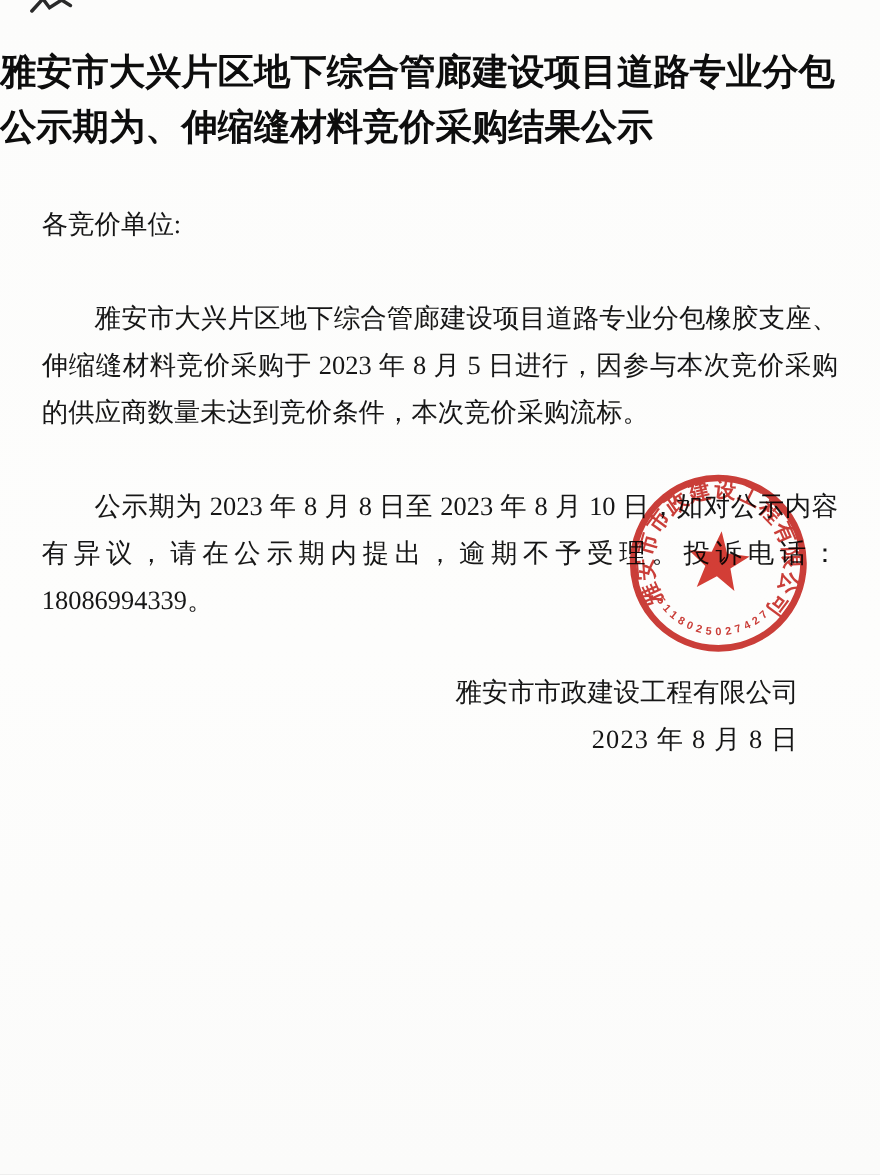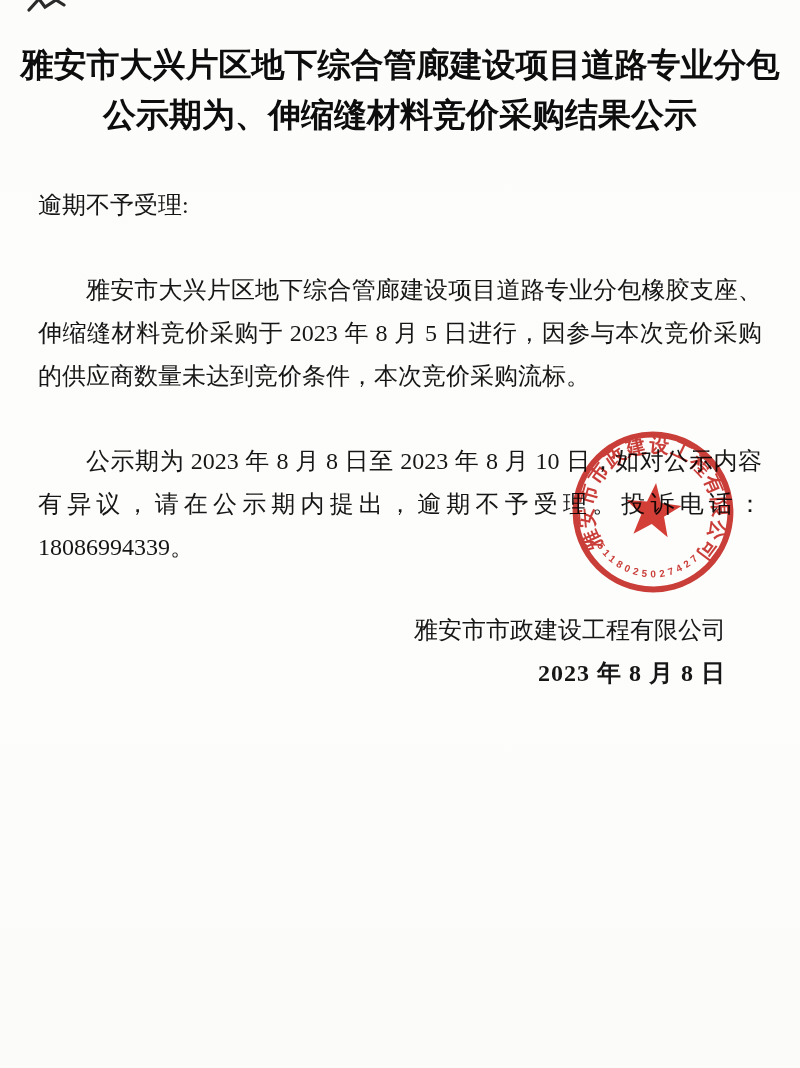--- a/index.html
+++ b/index.html
@@ -15,21 +15,20 @@
     overflow: hidden;
   }
   .corner-mark {
     position: absolute;
     top: -3px;
     left: 26px;
     z-index: 1;
   }
   .doc-title {
     padding-top: 40px;
-    text-align: center;
     font-family: "Liberation Sans", "DejaVu Sans", sans-serif;
     font-weight: 700;
     font-size: 33px;
     line-height: 50px;
     color: #0d0d0d;
   }
   .doc-body {
     margin: 44px 38px 0 38px;
     font-size: 24px;
     line-height: 43px;
@@ -38,21 +37,21 @@
   .para { text-indent: 2em; margin-top: 42px; }
   .signature {
     position: relative;
     margin-top: 40px;
     padding-right: 36px;
     text-align: right;
     font-size: 24px;
     line-height: 43px;
     z-index: 2;
   }
-  .signature .sig-date { letter-spacing: 1px; font-weight: bold; }
+  .signature .sig-date { letter-spacing: 1px; }
   .stamp {
     position: absolute;
     left: 563px;
     top: 426px;
     width: 180px;
     height: 172px;
     z-index: 3;
     mix-blend-mode: multiply;
     opacity: 0.88;
   }
@@ -69,21 +68,21 @@
   <svg class="corner-mark" width="42" height="16" viewBox="0 0 42 16" aria-hidden="true">
     <path d="M3 13 L13 2 L19 10 L30 3 L38 8" stroke="#2a2a2a" stroke-width="3.2" fill="none" stroke-linecap="round"></path>
   </svg>
 
   <div class="doc-title">
     <div>雅安市大兴片区地下综合管廊建设项目道路专业分包</div>
     <div>公示期为、伸缩缝材料竞价采购结果公示</div>
   </div>
 
   <div class="doc-body">
-    <div class="salutation">逾期不予受理:</div>
+    <div class="salutation">各竞价单位:</div>
     <p class="para">雅安市大兴片区地下综合管廊建设项目道路专业分包橡胶支座、伸缩缝材料竞价采购于 2023 年 8 月 5 日进行，因参与本次竞价采购的供应商数量未达到竞价条件，本次竞价采购流标。</p>
     <p class="para">公示期为 2023 年 8 月 8 日至 2023 年 8 月 10 日，如对公示内容有异议，请在公示期内提出，逾期不予受理。投诉电话：18086994339。</p>
 
     <div class="signature">
       <div class="sig-company">雅安市市政建设工程有限公司</div>
       <div class="sig-date">2023 年 8 月 8 日</div>
     </div>
   </div>
 
   <svg class="stamp" viewBox="0 0 200 200" aria-hidden="true">

